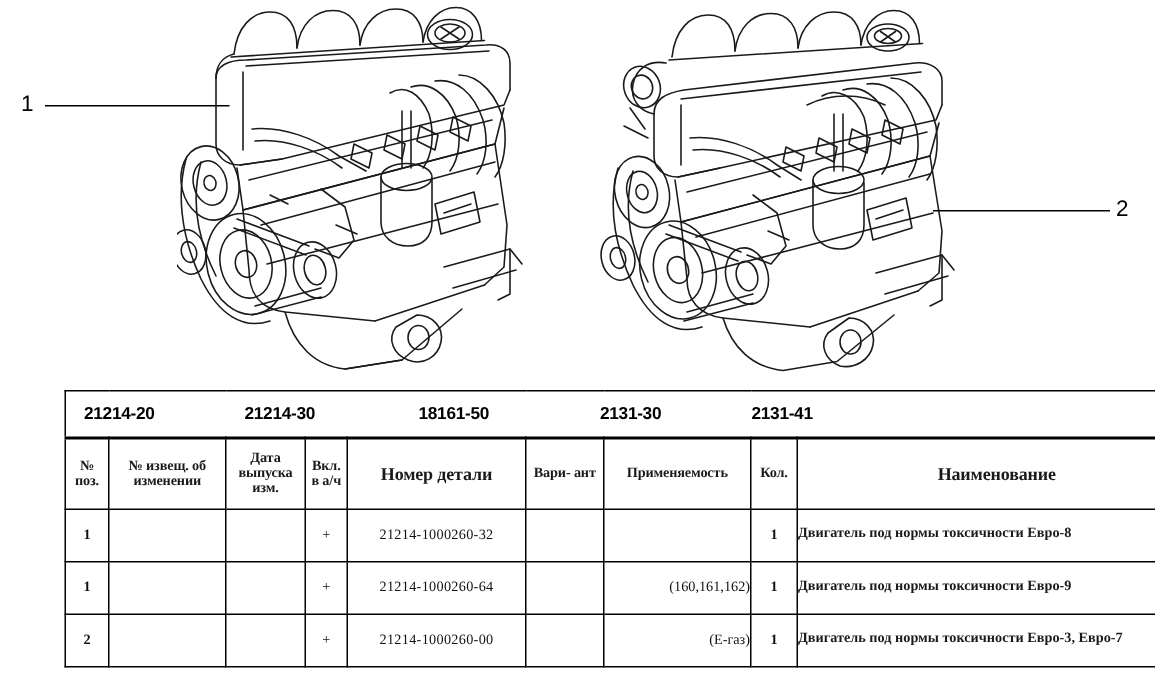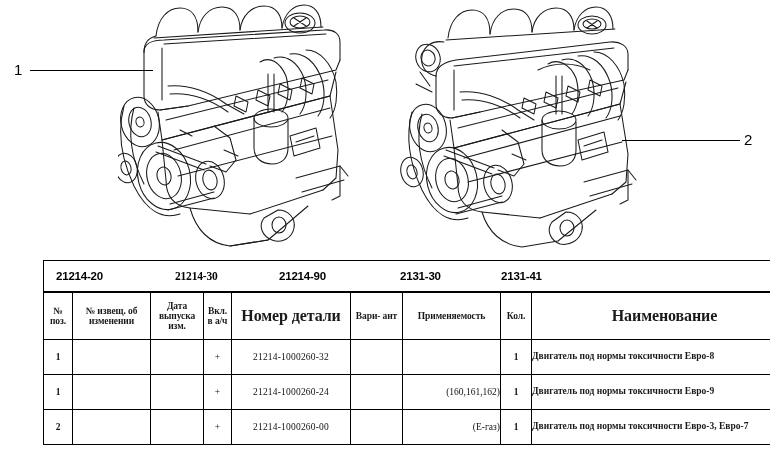--- a/index.html
+++ b/index.html
@@ -87,37 +87,37 @@
     top: 50%;
     transform: translateY(-50%);
     font-family: "Liberation Sans", sans-serif;
     font-size: 11.5px;
     font-weight: bold;
     letter-spacing: -0.2px;
     white-space: nowrap;
     color: #000;
   }
   .models-strip .model.m0 { left: 12px; }
-  .models-strip .model.m1 { left: 131px; font-family: Liberation Serif, serif; }
+  .models-strip .model.m1 { left: 119px; }
   .models-strip .model.m2 { left: 235px; }
   .models-strip .model.m3 { left: 356px; }
   .models-strip .model.m4 { left: 457px; }
 
   
   tr.head-row td {
     height: 44px;
     text-align: center;
     font-weight: bold;
     font-size: 9.5px;
     line-height: 1.08;
     letter-spacing: -0.1px;
     padding: 1px 1px;
     color: #1a1a1a;
   }
-  tr.head-row td.wide-head { font-size: 16px; }
+  tr.head-row td.wide-head { font-size: 12px; }
 
   
   tr.data-row td { height: 34px; }
   td.c-pos {
     text-align: center;
     font-weight: bold;
     font-size: 11px;
     vertical-align: bottom;
     padding-bottom: 3px;
     font-family: "Liberation Serif", serif;
@@ -361,21 +361,21 @@
       <col style="width:98px">
       <col style="width:31px">
       <col style="width:266px">
     </colgroup>
     <tbody>
       <tr class="models-row">
         <td colspan="9">
           <div class="models-strip">
             <span class="model m0">21214-20</span>
             <span class="model m1">21214-30</span>
-            <span class="model m2">21214-90</span>
+            <span class="model m2">18161-50</span>
             <span class="model m3">2131-30</span>
             <span class="model m4">2131-41</span>
           </div>
         </td>
       </tr>
 
       <tr class="head-row">
         <td>№ поз.</td>
         <td>№ извещ. об изменении</td>
         <td>Дата выпуска изм.</td>
@@ -397,21 +397,21 @@
         <td class="c-applic"></td>
         <td class="c-qty">1</td>
         <td class="c-name">Двигатель под нормы токсичности Евро-8</td>
       </tr>
 
       <tr class="data-row">
         <td class="c-pos">1</td>
         <td class="c-blank"></td>
         <td class="c-blank"></td>
         <td class="c-incl">+</td>
-        <td class="c-partnum">21214-1000260-24</td>
+        <td class="c-partnum">21214-1000260-64</td>
         <td class="c-blank"></td>
         <td class="c-applic">(160,161,162)</td>
         <td class="c-qty">1</td>
         <td class="c-name">Двигатель под нормы токсичности Евро-9</td>
       </tr>
 
       <tr class="data-row">
         <td class="c-pos">2</td>
         <td class="c-blank"></td>
         <td class="c-blank"></td>

